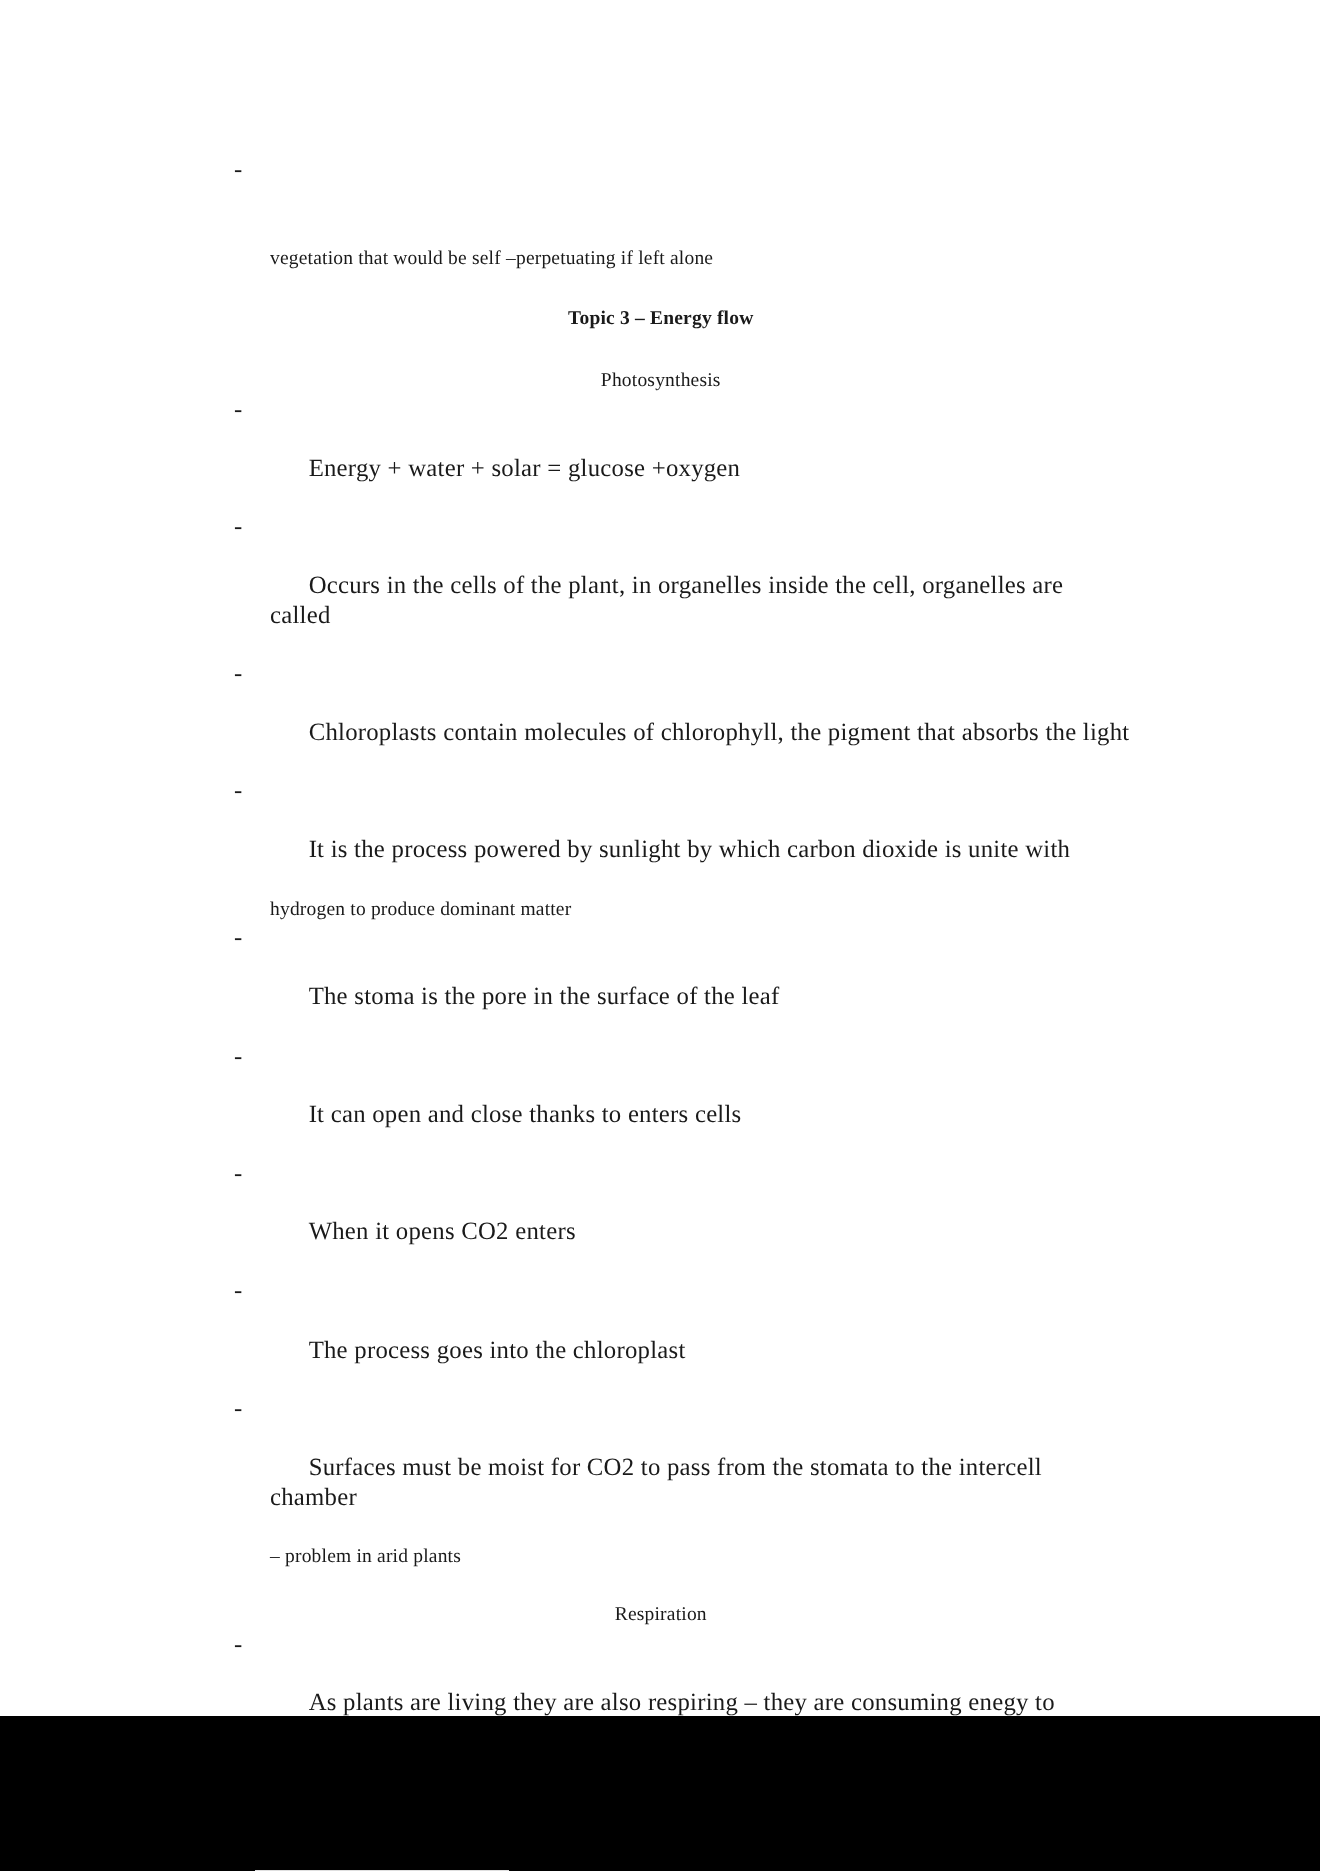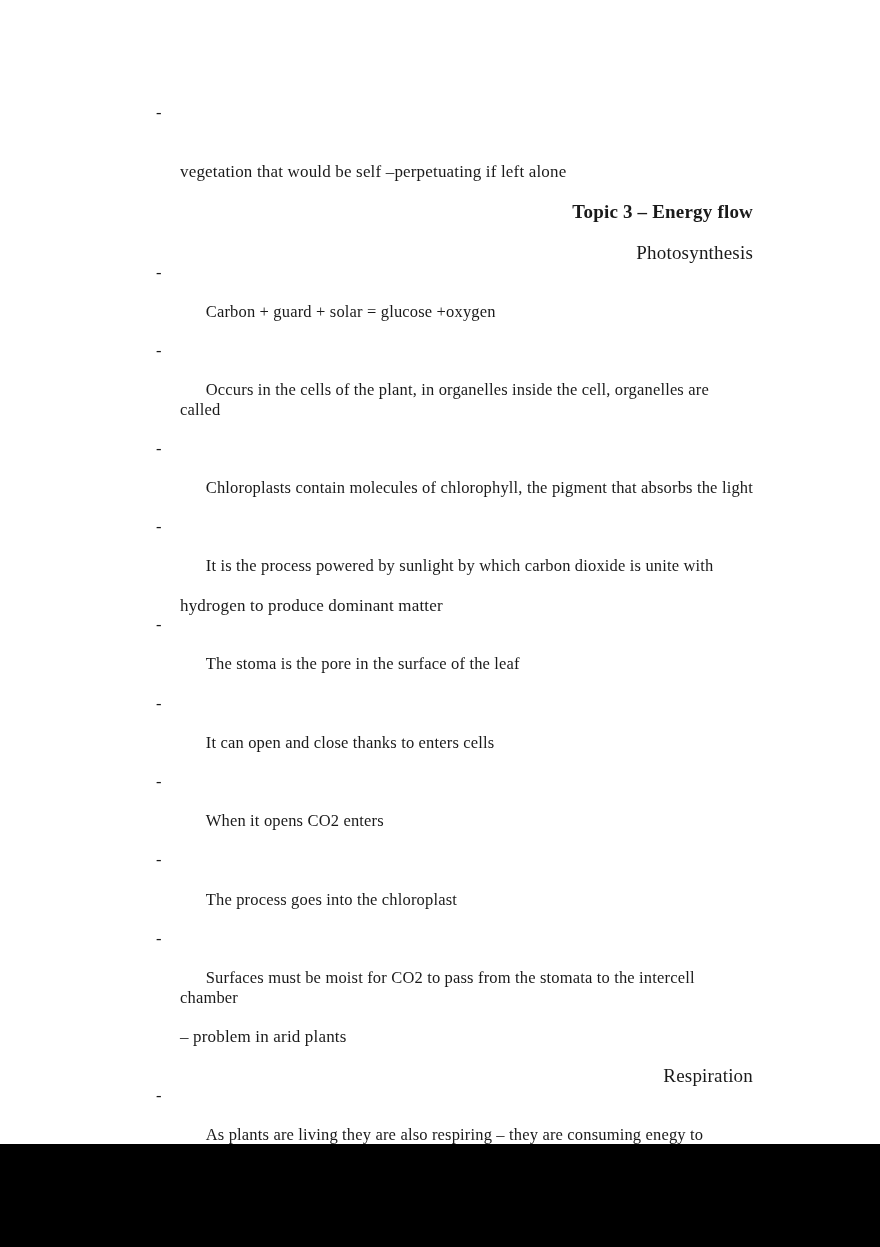--- a/index.html
+++ b/index.html
@@ -20,24 +20,24 @@
   }
   
   .content {
     position: absolute;
     left: 128px;
     top: 103px;
     width: 625px;
   }
   
   .para {
-    font-size: 19px;
+    font-size: 13px;
     line-height: 19.6px;
     margin: 0;
-    text-align: right;
+    text-align: center;
     letter-spacing: 0.01em;
     white-space: pre-wrap;
   }
   .para.heading {
     font-weight: bold;
   }
   
   .bullet {
     position: relative;
     font-size: 16.5px;
@@ -50,21 +50,21 @@
   }
   .bullet .dash {
     position: absolute;
     left: 28px;
     top: 0;
     font-size: 16.5px;
     line-height: 19.6px;
   }
   
   .subline {
-    font-size: 17px;
+    font-size: 13px;
     line-height: 19.6px;
     margin: 0;
     padding-left: 52px;
     text-align: left;
     letter-spacing: 0.01em;
     white-space: pre-wrap;
   }
   .gap-md { height: 20px; }
   .gap-lg { height: 21px; }
 
@@ -92,21 +92,21 @@
     <div class="gap-lg"></div>
 
     <div class="para heading">Topic 3 – Energy flow</div>
 
     <div class="gap-lg"></div>
 
     <div class="para">Photosynthesis</div>
 
     <div class="bullet">
       <span class="dash">-</span>
-      <span>Carbon + guard + solar = glucose +oxygen</span>
+      <span>Energy + water + solar = glucose +oxygen</span>
     </div>
 
     <div class="bullet">
       <span class="dash">-</span>
       <span>Occurs in the cells of the plant, in organelles inside the cell, organelles are called</span>
     </div>
 
     <div class="bullet">
       <span class="dash">-</span>
       <span>Chloroplasts contain molecules of chlorophyll, the pigment that absorbs the light</span>

